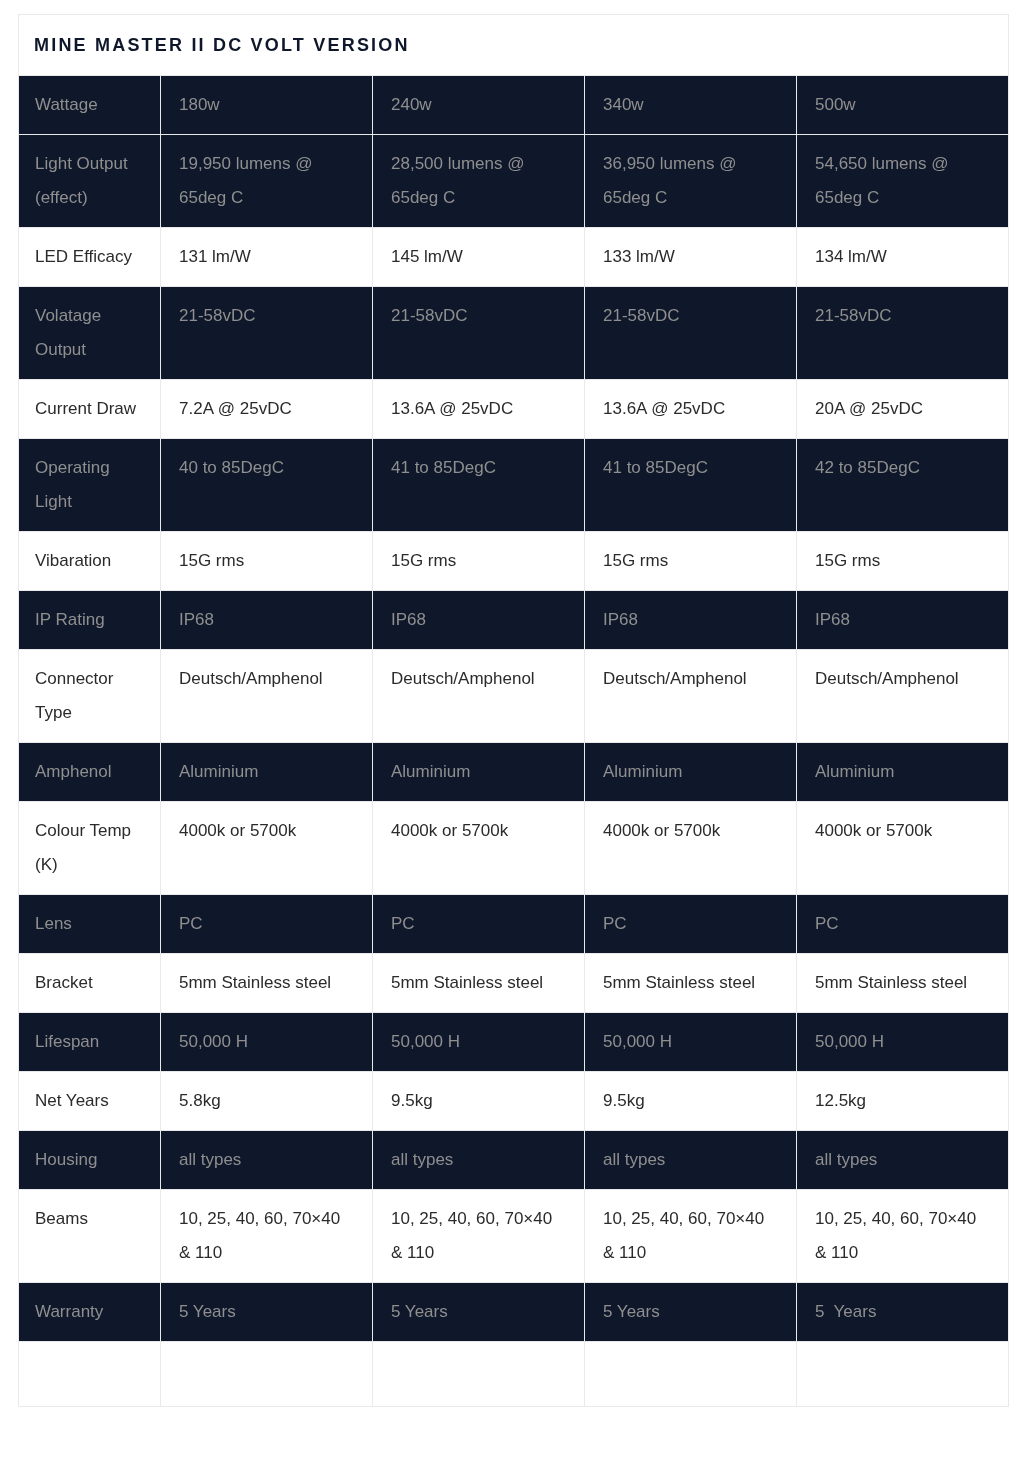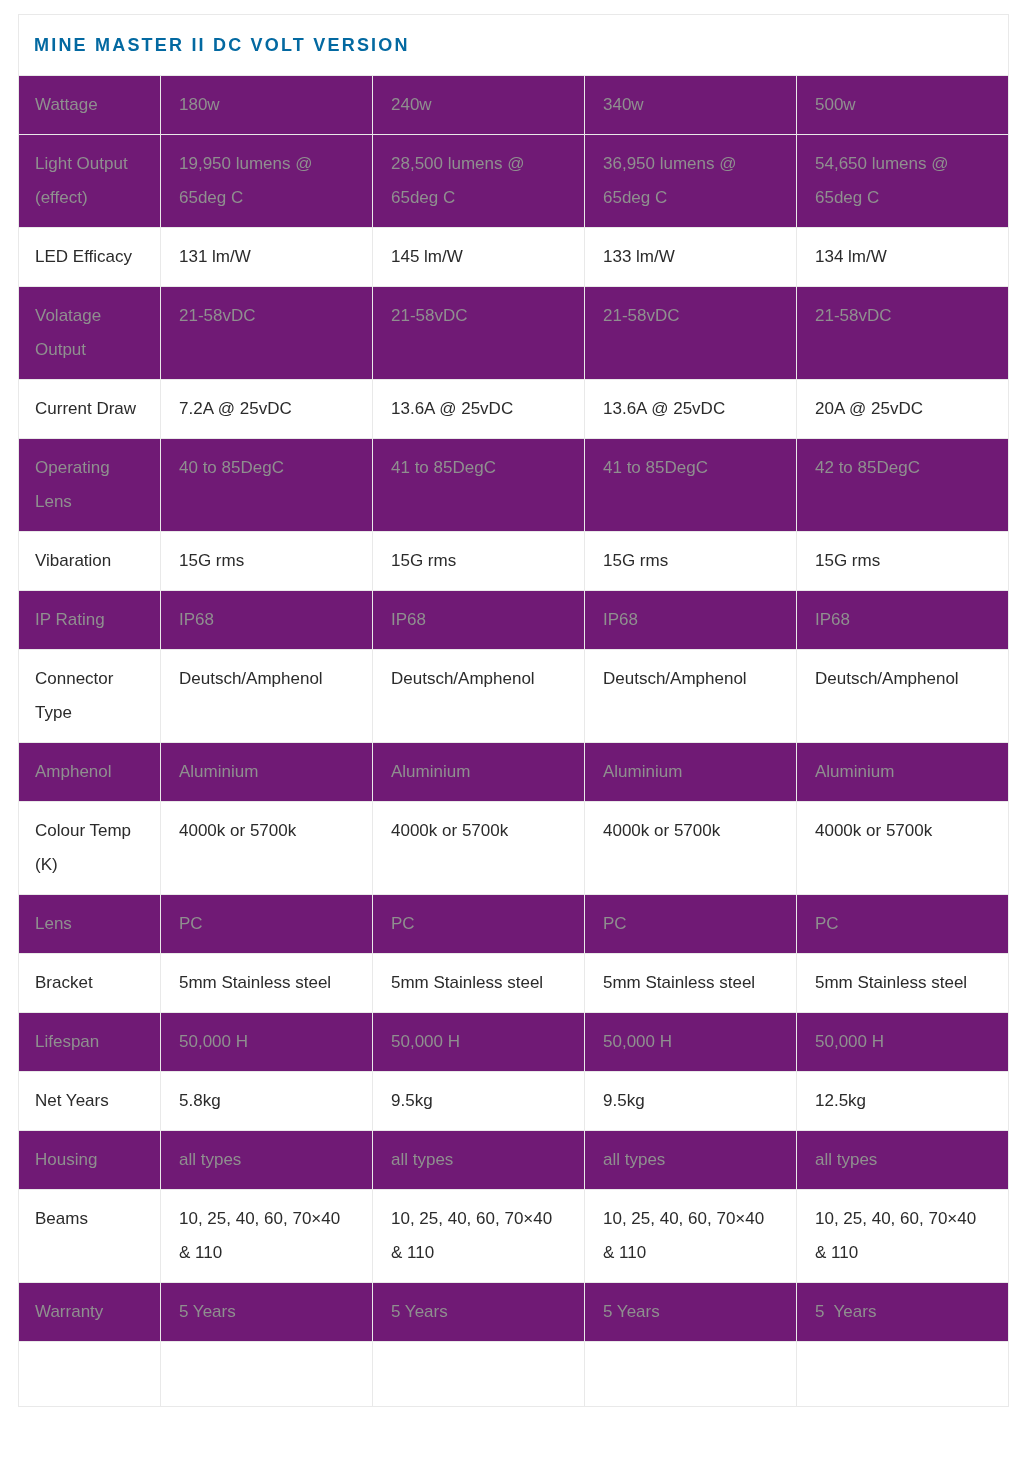--- a/index.html
+++ b/index.html
@@ -25,41 +25,41 @@
   table.spec col.label-col { width: 142px; }
   table.spec col.data-col  { width: 212px; }
   table.spec th, table.spec td {
     border: 1px solid #e9e9e9;
   }
   th.table-title {
     text-align: left;
     font-size: 18px;
     font-weight: 700;
     letter-spacing: 2.2px;
-    color: #0369a1;
+    color: #0f172a;
     padding: 17px 15px 17px 15px;
     line-height: 26px;
     background: #ffffff;
     text-transform: uppercase;
   }
   table.spec td {
     font-size: 17px;
     line-height: 34px;
     padding: 12px 18px 12px 16px;
     vertical-align: top;
     color: #2b2b2b;
     background: #ffffff;
     white-space: pre-wrap;
     word-wrap: break-word;
   }
   table.spec td.val {
     padding-left: 18px;
   }
   tr.shaded td {
-    background: #701a75;
+    background: #0f172a;
     color: #8f8f8f;
   }
   tr.trailing td {
     height: 40px;
   }
 </style>
 </head>
 <body>
 
 <div class="page">
@@ -106,21 +106,21 @@
     <td class="val">21-58vDC</td>
   </tr>
         <tr>
     <td class="label">Current Draw</td>
     <td class="val">7.2A @ 25vDC</td>
     <td class="val">13.6A @ 25vDC</td>
     <td class="val">13.6A @ 25vDC</td>
     <td class="val">20A @ 25vDC</td>
   </tr>
         <tr class="shaded">
-    <td class="label">Operating Lens</td>
+    <td class="label">Operating Light</td>
     <td class="val">40 to 85DegC</td>
     <td class="val">41 to 85DegC</td>
     <td class="val">41 to 85DegC</td>
     <td class="val">42 to 85DegC</td>
   </tr>
         <tr>
     <td class="label">Vibaration</td>
     <td class="val">15G rms</td>
     <td class="val">15G rms</td>
     <td class="val">15G rms</td>

